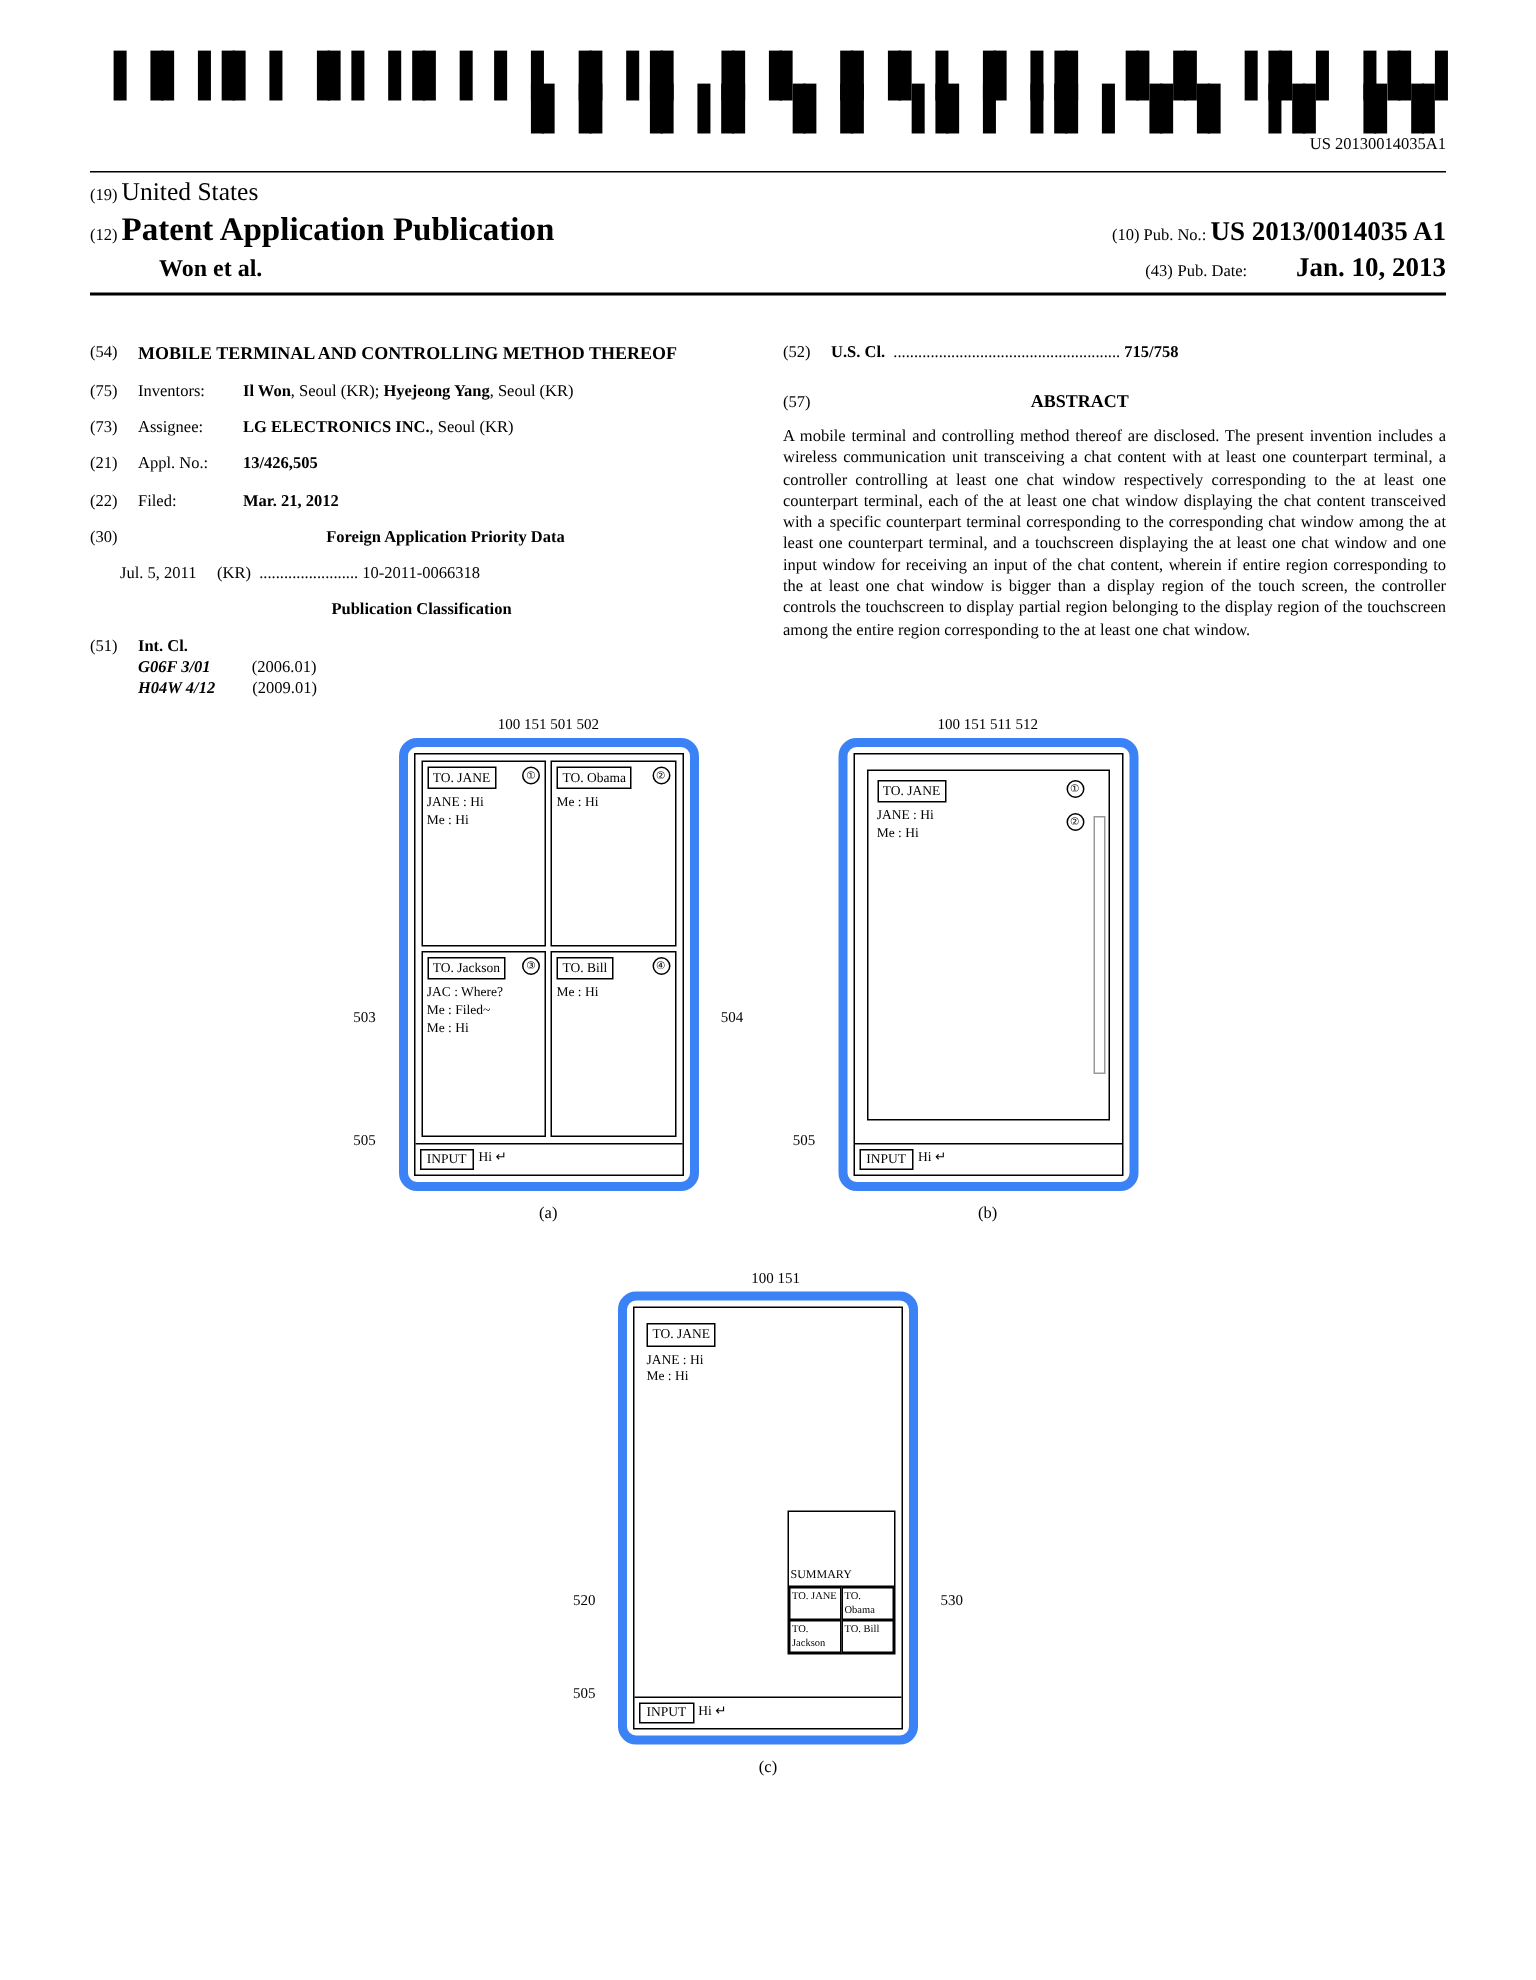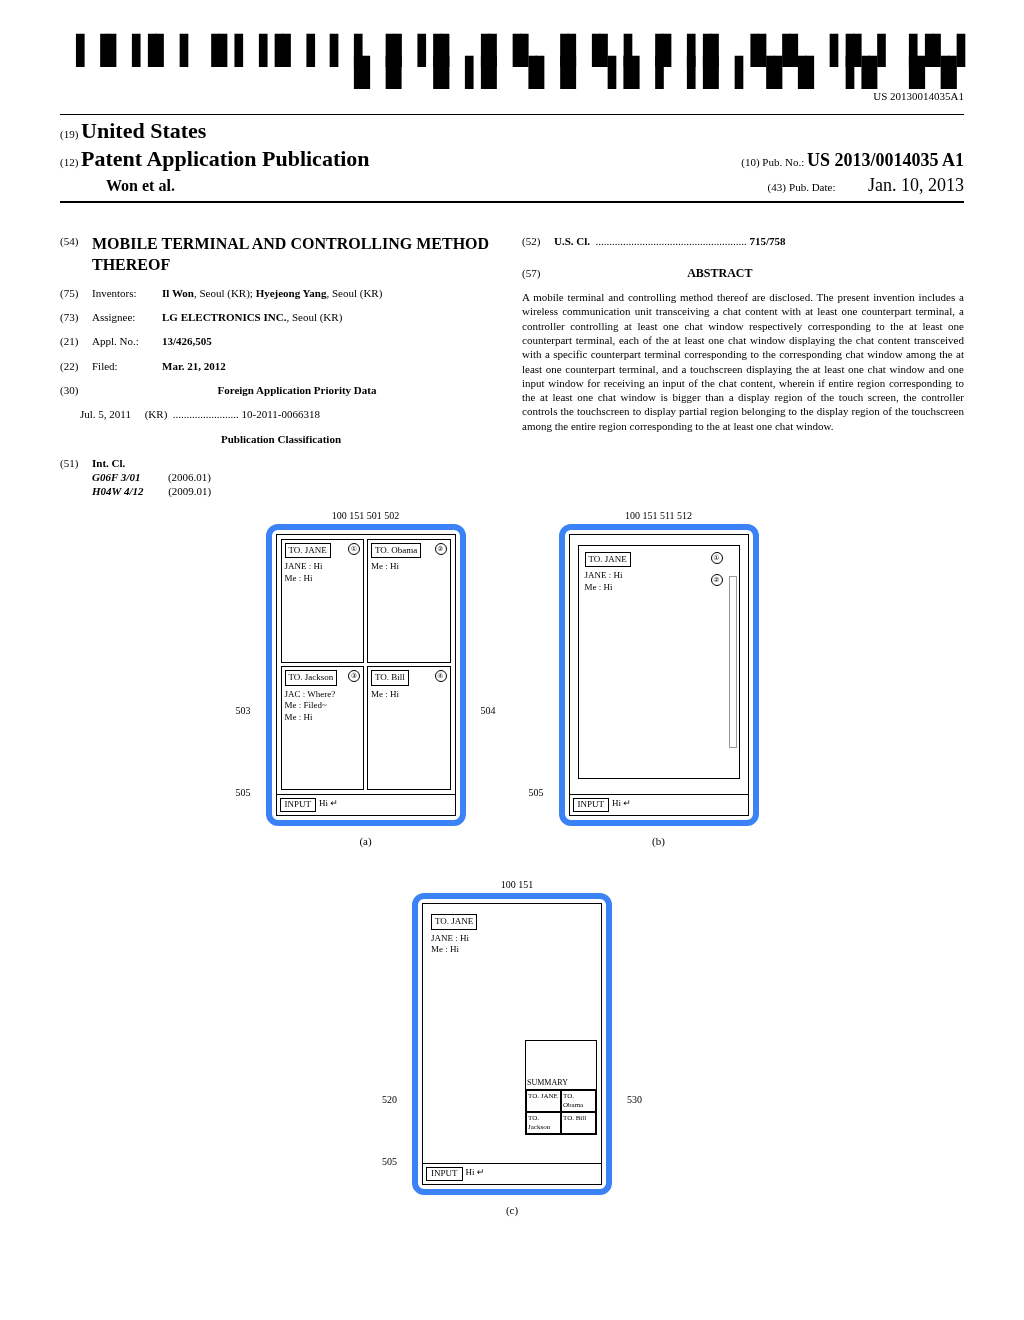--- a/index.html
+++ b/index.html
@@ -27,22 +27,22 @@
       font-size: 11px;
       margin-top: 2px;
     }
     .title-block {
       margin-bottom: 8px;
     }
     .country-line {
       font-size: 11px;
     }
     .country-line b {
-      font-size: 22px;
-      font-weight: bold;
+      font-size: 17px;
+      font-weight: normal;
     }
     .pub-line {
       display: flex;
       justify-content: space-between;
       align-items: baseline;
     }
     .pub-left {
       font-size: 11px;
     }
     .pub-left b {
@@ -67,21 +67,21 @@
     .authors {
       font-size: 16px;
       font-weight: bold;
       padding-left: 46px;
     }
     .pubdate-label {
       font-size: 11px;
     }
     .pubdate {
       font-size: 18px;
-      font-weight: normal;
+      font-weight: bold;
     }
     hr.topline {
       border: none;
       border-top: 1.5px solid black;
       margin: 2px 0;
     }
     .columns {
       display: flex;
       gap: 20px;
     }
@@ -100,21 +100,21 @@
     .field-label {
       width: 70px;
       font-size: 11px;
     }
     .field-value {
       flex: 1;
       font-size: 11px;
     }
     .title-field {
       font-weight: bold;
-      font-size: 16px;
+      font-size: 12px;
     }
     .section-header {
       text-align: center;
       font-weight: bold;
       font-size: 11px;
       margin: 10px 0;
     }
     .intcl-line {
       font-size: 11px;
       font-style: italic;

